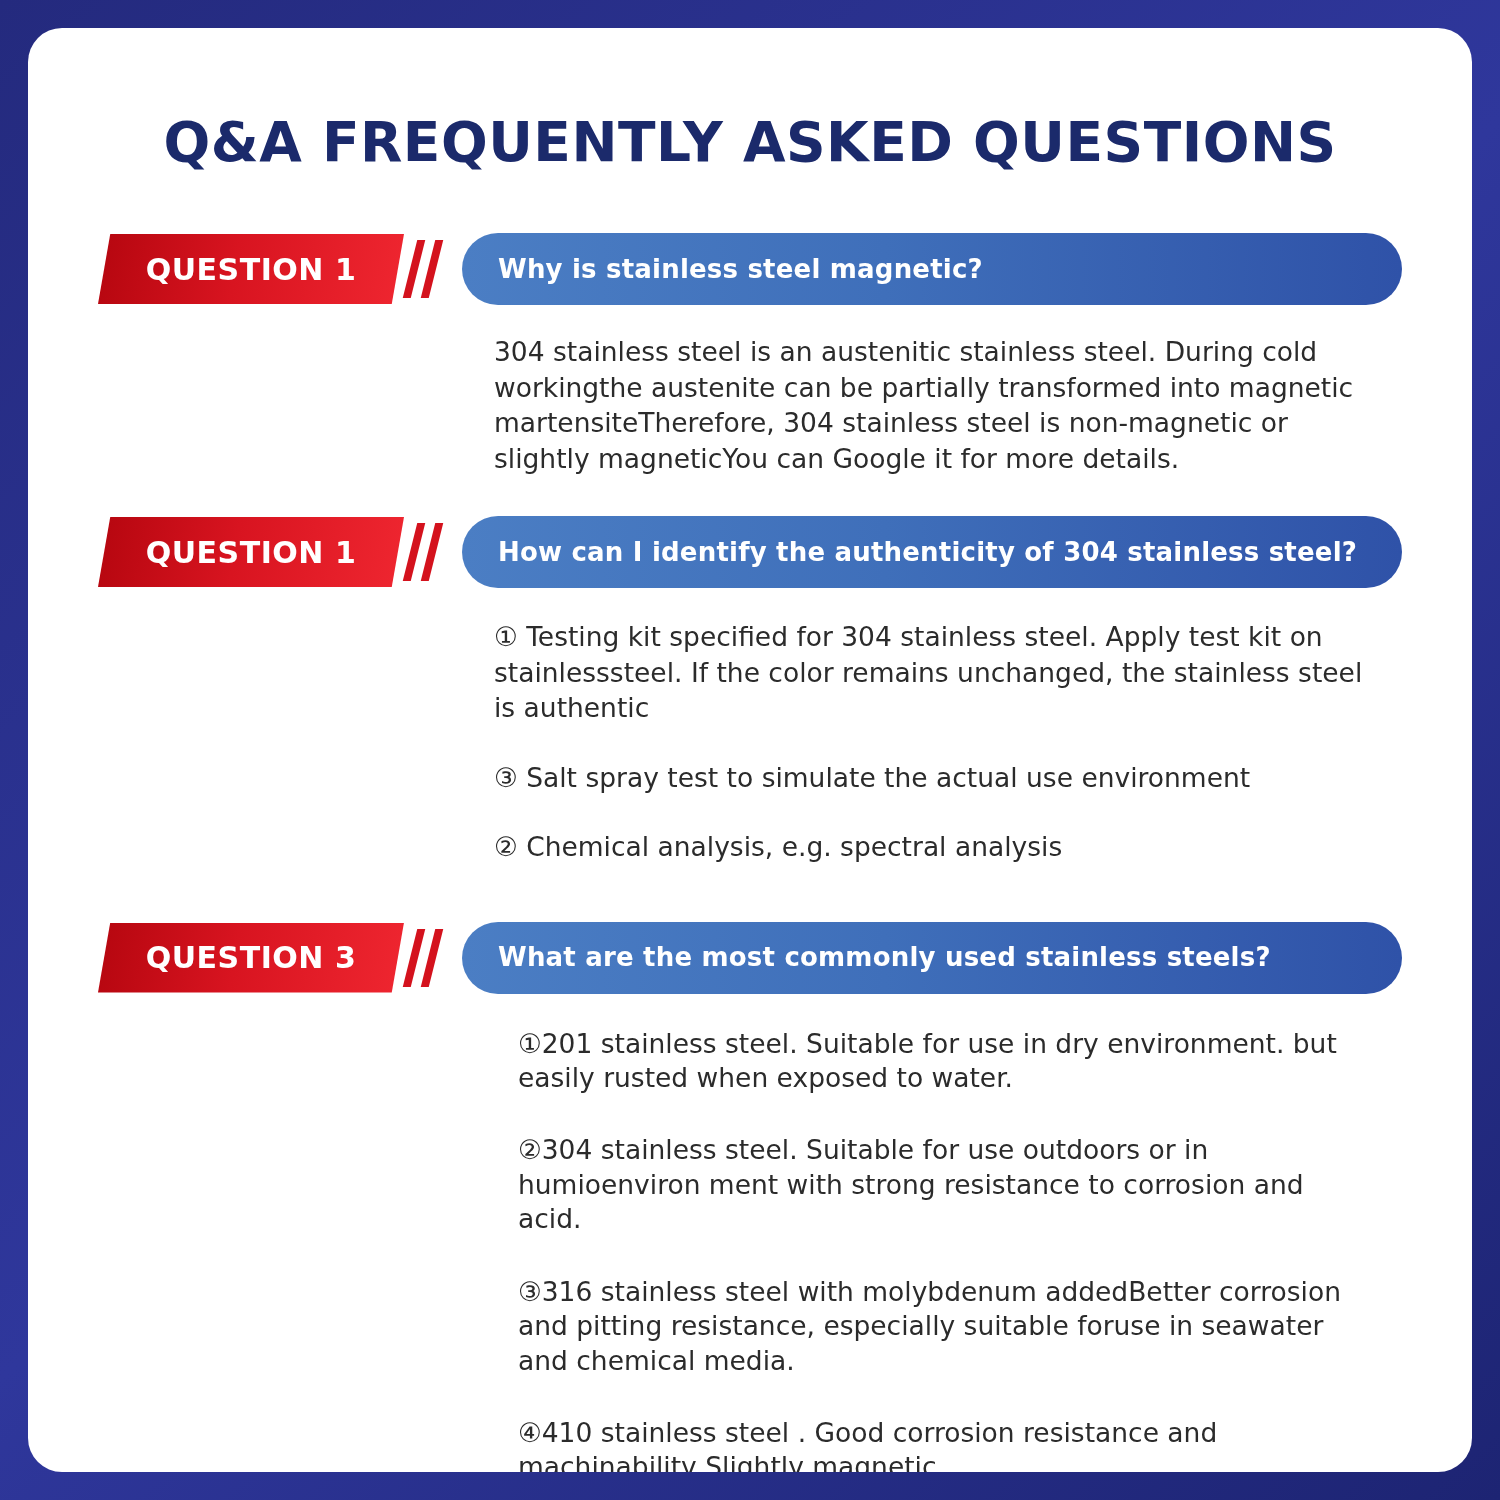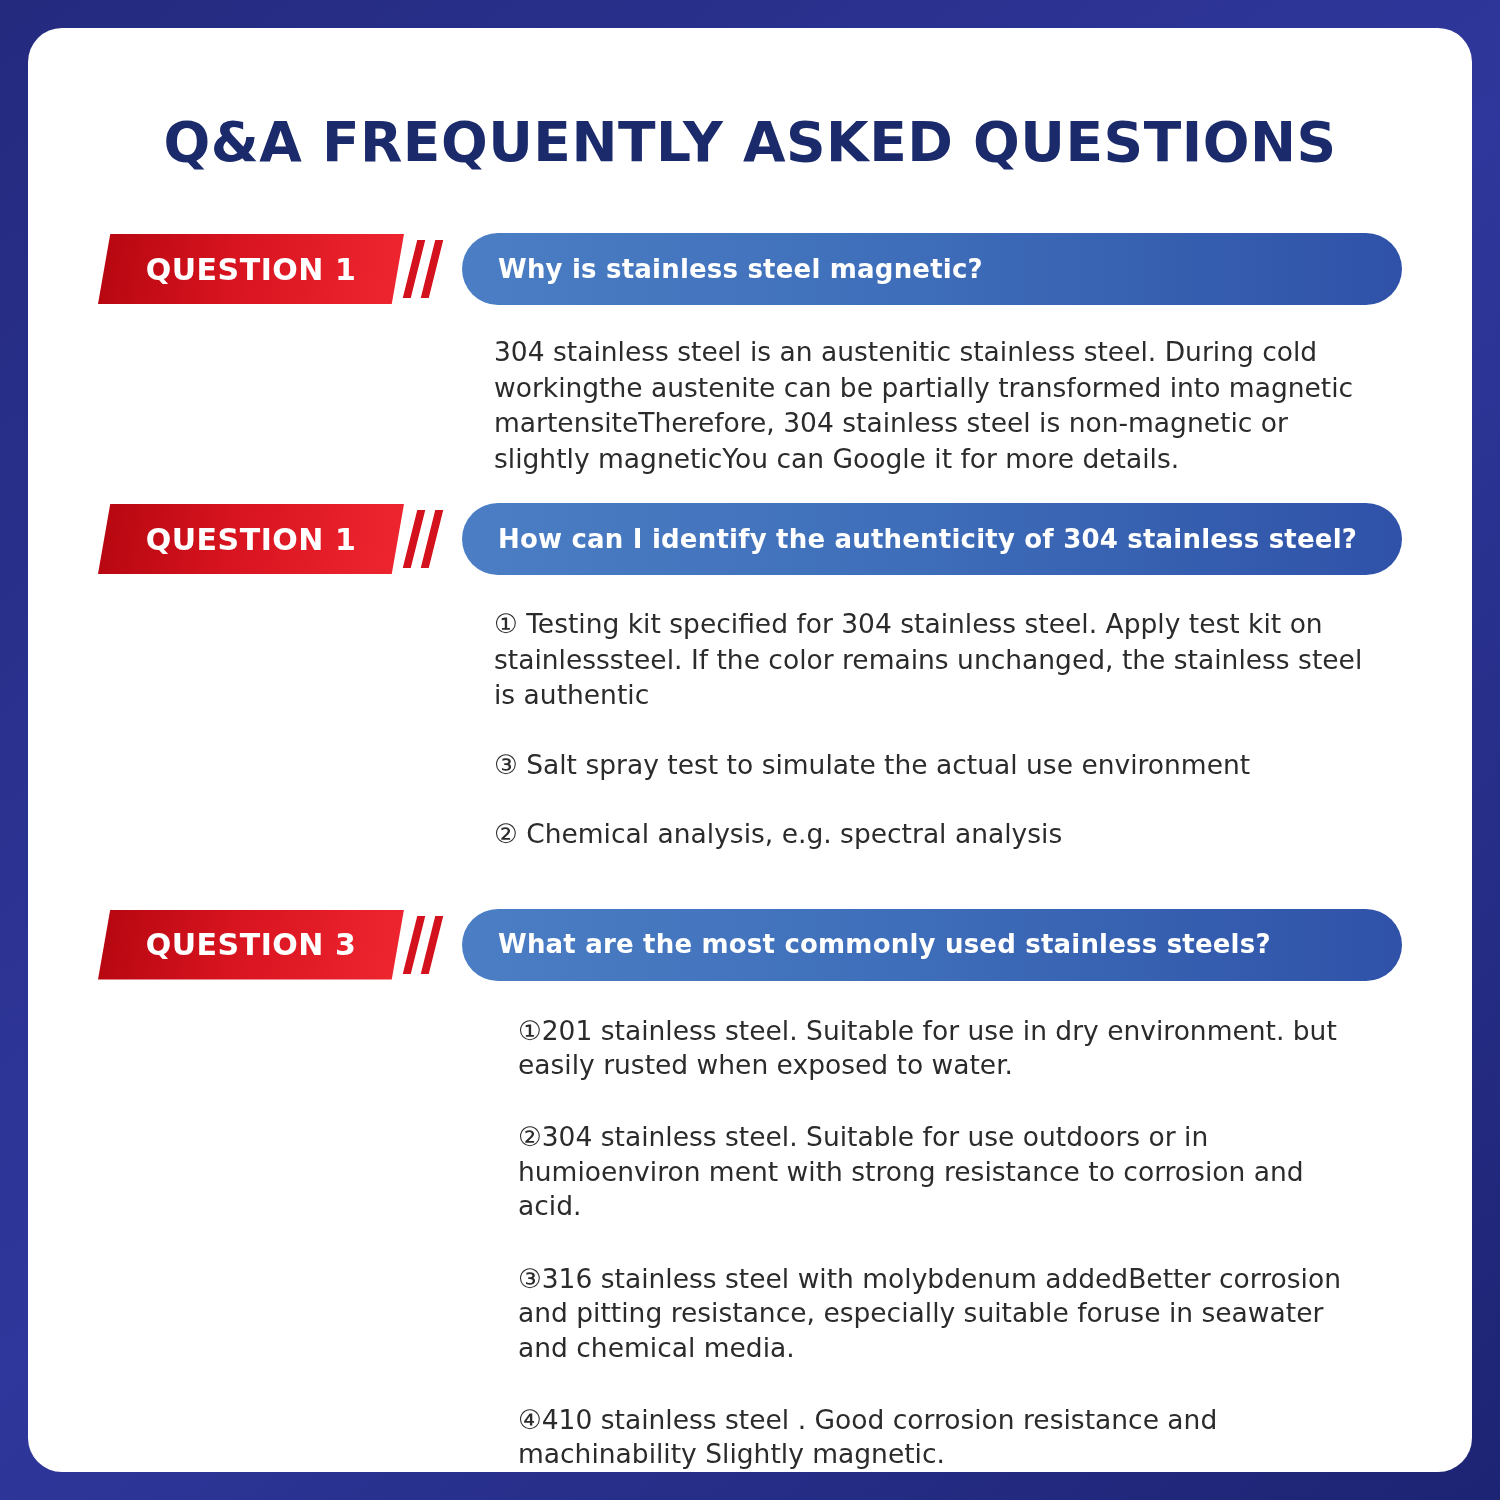--- a/index.html
+++ b/index.html
@@ -127,21 +127,21 @@
     padding-top: 22px;
     padding-bottom: 8px;
     color: #2b2b2b;
     font-size: 26.5px;
     line-height: 1.34;
   }
   .answer p {
     margin: 0 0 24px 0;
   }
   .answer p:last-child {
-    margin-bottom: 0;
+    margin-bottom: 13px;
   }
   .q1 .answer { padding-top: 26px; padding-bottom: 18px; }
   .q2 .answer { padding-top: 28px; padding-bottom: 14px; }
   .q3 .answer { padding-top: 30px; }
   .q2 .answer p { margin-bottom: 34px; }
   .q3 .answer p { margin-bottom: 38px; margin-left: 24px; }
   .tight { line-height: 1.3; }
 </style>
 </head>
 <body>

